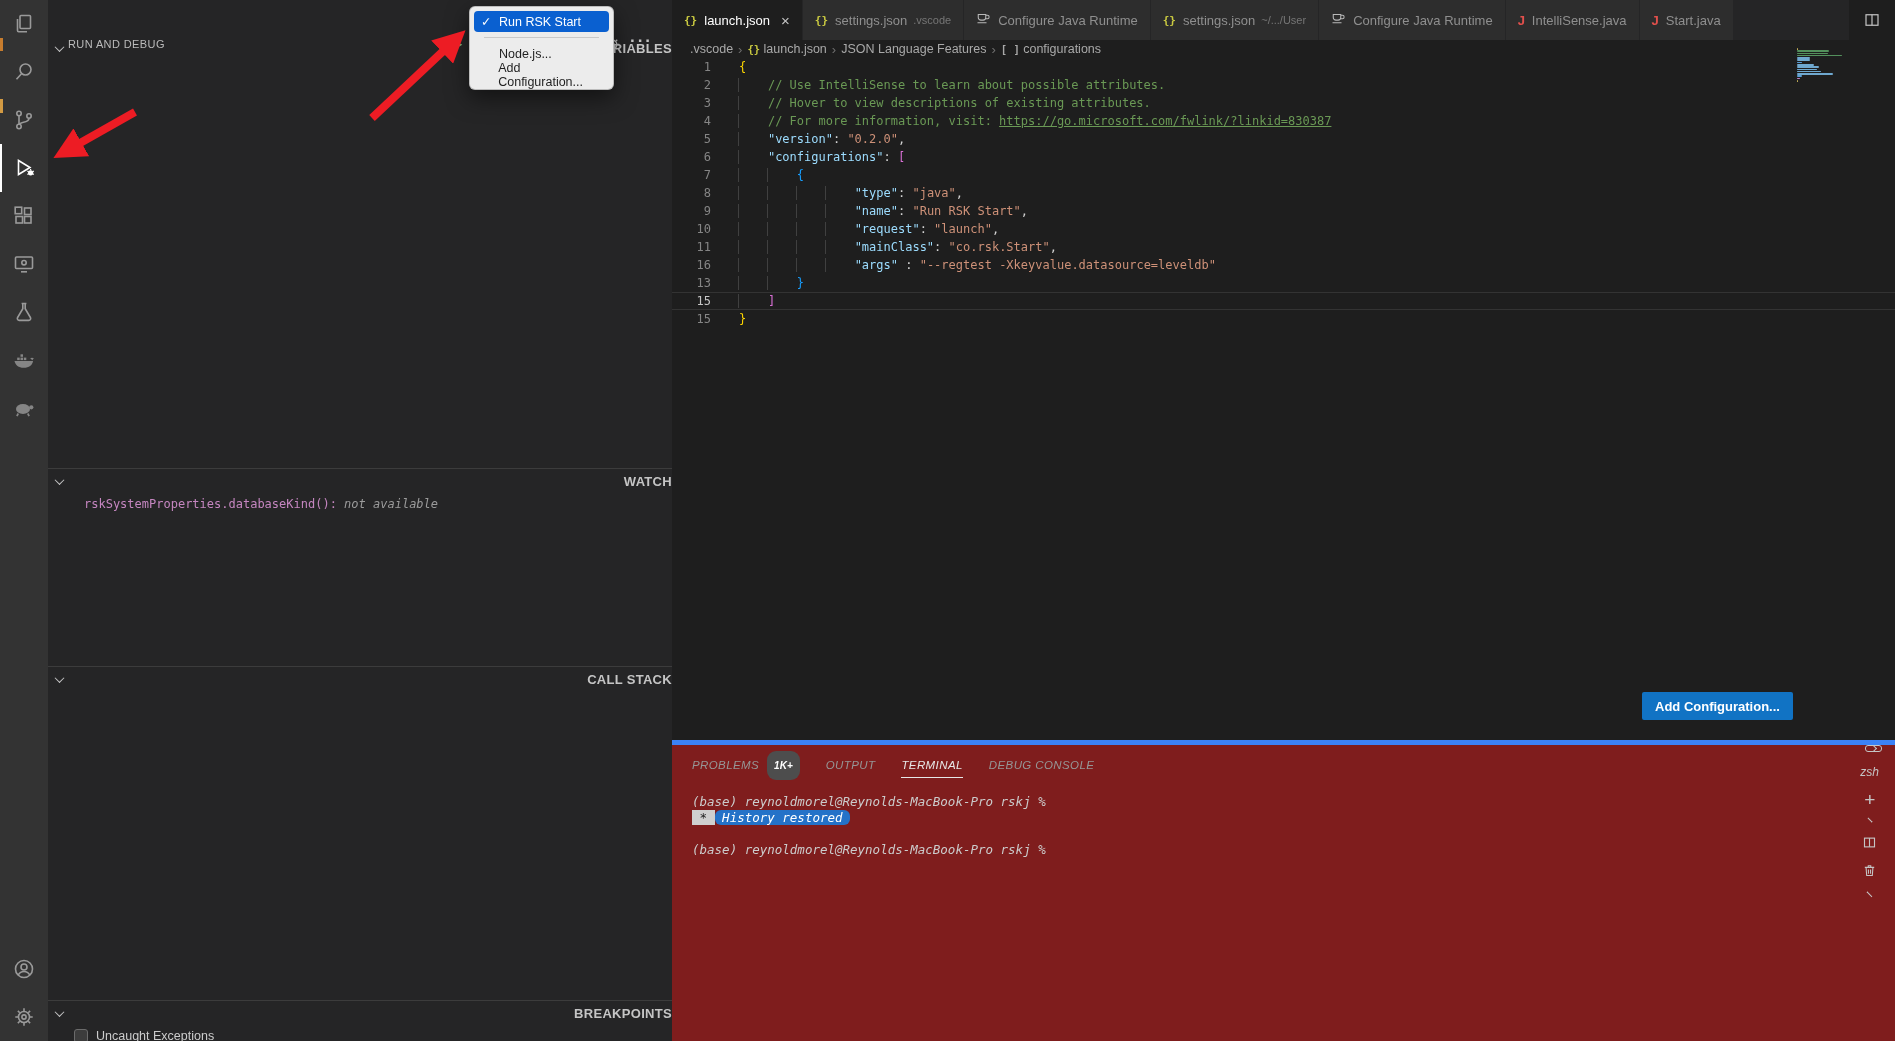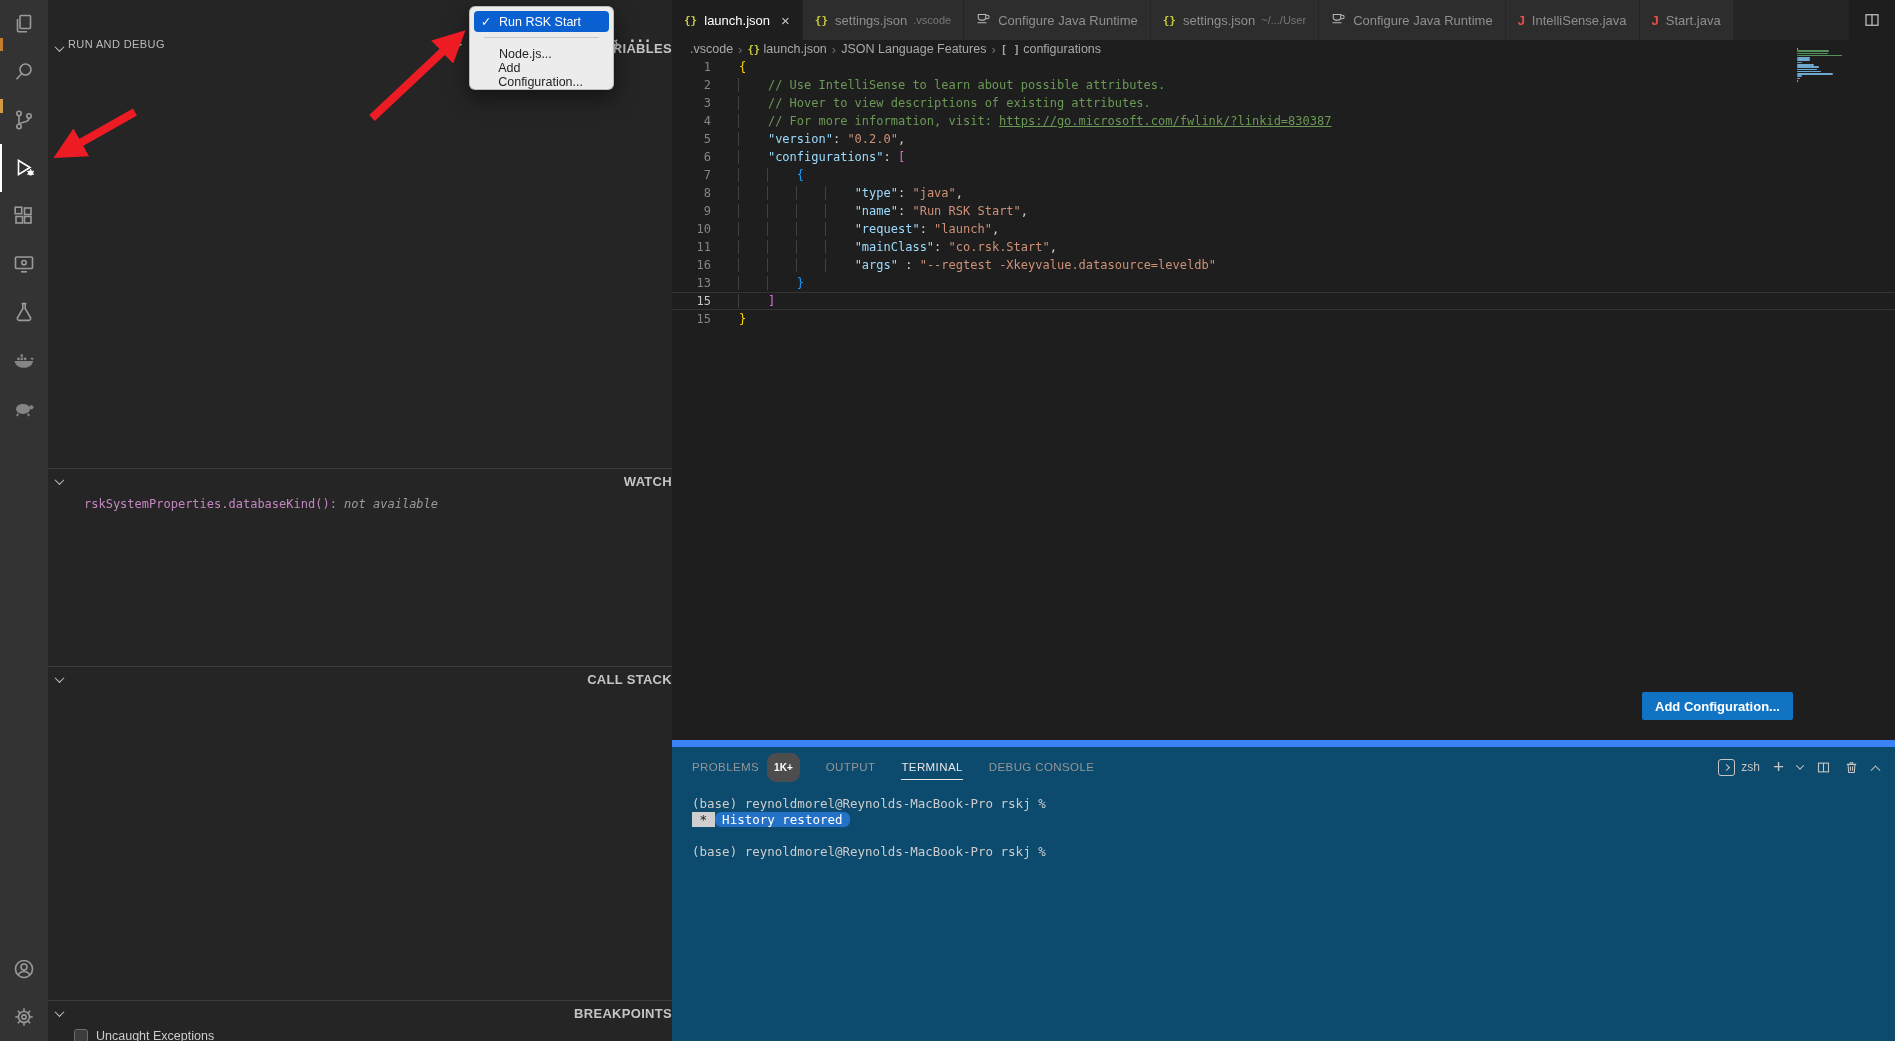--- a/index.html
+++ b/index.html
@@ -70,31 +70,31 @@
   .tok-punc { color:#d4d4d4; }
 
   .minimap { position:absolute; right:50px; top:48px; width:48px; }
   .mm-bar { height:1.6px; margin-bottom:0.7px; border-radius:1px; }
 
   .addcfg-btn { position:absolute; left:970px; top:692px; height:28px; padding:0 13px;
                 background:#1173c4; color:#ffffff; font-size:13px; font-weight:bold;
                 border:none; border-radius:2px; display:flex; align-items:center; cursor:pointer; }
 
   
-  .panel { position:absolute; left:672px; right:0; top:740px; bottom:0; background:#0c4a6e;
-           border-top:7px solid #3b82f6; }
+  .panel { position:absolute; left:672px; right:0; top:740px; bottom:0; background:#7f1d1d;
+           border-top:5px solid #3b82f6;font-style:italic; }
   .panel-tabs { position:absolute; left:20px; top:0; height:40px; display:flex; align-items:center; }
   .ptab { position:relative; height:40px; display:flex; align-items:center; gap:8px; margin-right:26px;
           font-size:11.5px; letter-spacing:.4px; color:#969696; cursor:pointer; }
   .ptab.active { color:#e7e7e7; }
   .ptab.active::after { content:""; position:absolute; left:0; right:0; bottom:7px; height:1px; background:#e7e7e7; }
   .pbadge { background:#4d4d4d; color:#ffffff; font-size:10px; font-weight:bold;
             border-radius:9px; padding:9px 7px; letter-spacing:0; }
   .panel-ctrls { position:absolute; right:16px; top:0; height:40px; display:flex; align-items:center; gap:13px;
-                 color:#c5c5c5; font-size:12px; }
+                 color:#c5c5c5; font-size:12px;flex-direction:column; }
   .shellbox { width:17px; height:17px; border:1px solid #c5c5c5; border-radius:3px;
               display:flex; align-items:center; justify-content:center; margin-right:-7px; }
   .chev-r { width:5px; height:5px; border-right:1.4px solid #c5c5c5; border-bottom:1.4px solid #c5c5c5;
             transform:rotate(-45deg); display:inline-block; }
   .chev-d { width:6px; height:6px; border-right:1.4px solid #c5c5c5; border-bottom:1.4px solid #c5c5c5;
             transform:rotate(45deg) translate(-1px,-1px); display:inline-block; }
   .chev-u { width:7px; height:7px; border-right:1.6px solid #c5c5c5; border-bottom:1.6px solid #c5c5c5;
             transform:rotate(-135deg) translate(-2px,-2px); display:inline-block; }
   .plus { font-size:19px; font-weight:300; line-height:16px; }
   .terminal { position:absolute; left:20px; top:49px; right:10px;

